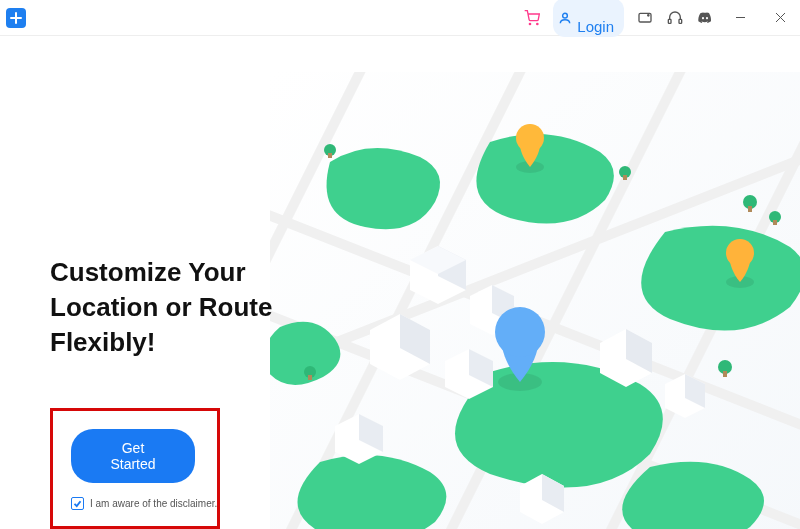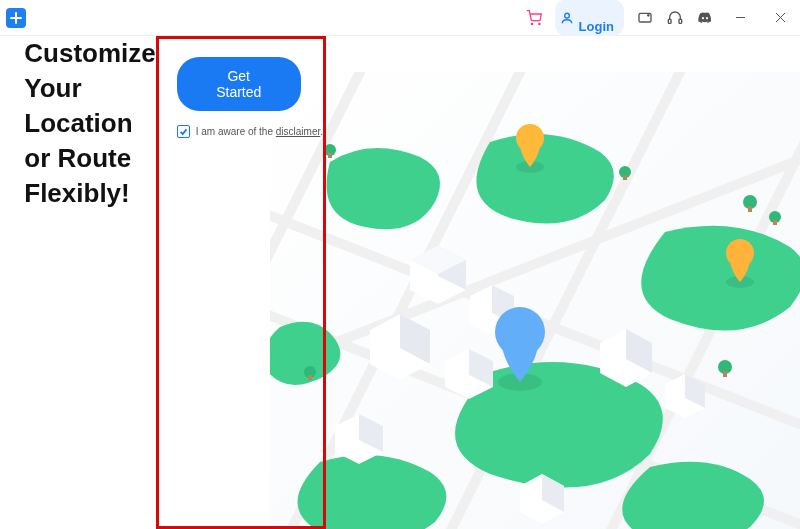--- a/index.html
+++ b/index.html
@@ -58,44 +58,44 @@
       background: #eaf3fe;
       border-radius: 12px;
       padding: 2px 10px 2px 4px;
       cursor: pointer;
     }
     .login-avatar {
       width: 16px; height: 16px; border-radius: 50%;
       display:flex;align-items:center;justify-content:center;
     }
     .login-text {
-      font-size: 13px;
+      font-size: 15px;
       color: #1e7ff0;
-      font-weight: 700;
+      font-weight: 400;
       margin-top: 18px;
     }
     .win-btn {
       width: 28px;
       height: 28px;
       display:flex;align-items:center;justify-content:center;
       cursor: pointer;
       color: #666;
       font-size: 14px;
     }
     .content {
       display: flex;
       height: calc(100% - 36px);
       position: relative;
     }
     .left-panel {
       width: 300px;
       padding: 0 0 0 50px;
       display: flex;
-      flex-direction: row;
-      justify-content: center;
+      flex-direction: column;
+      justify-content: flex-end;
       z-index: 10;
     }
     .heading {
       font-size: 26px;
       font-weight: 700;
       color: #111;
       line-height: 1.35;
       margin-bottom: 48px;
     }
     .cta-area {
@@ -126,21 +126,20 @@
       display:flex;align-items:center;justify-content:center;
       cursor: pointer;
       flex-shrink: 0;
     }
     .disclaimer-text {
       font-size: 10px;
       color: #555;
       white-space: nowrap;
     }
     .disclaimer-link {
-      text-decoration: underline;
       cursor: pointer;
     }
     .map-illustration {
       position: absolute;
       right: 0;
       top: 36px;
       width: 530px;
       height: 480px;
       overflow: hidden;
     }

